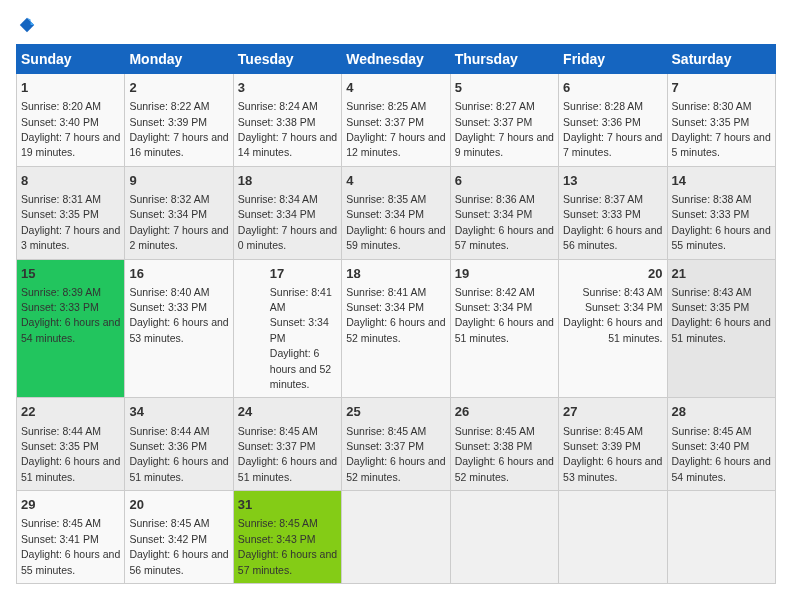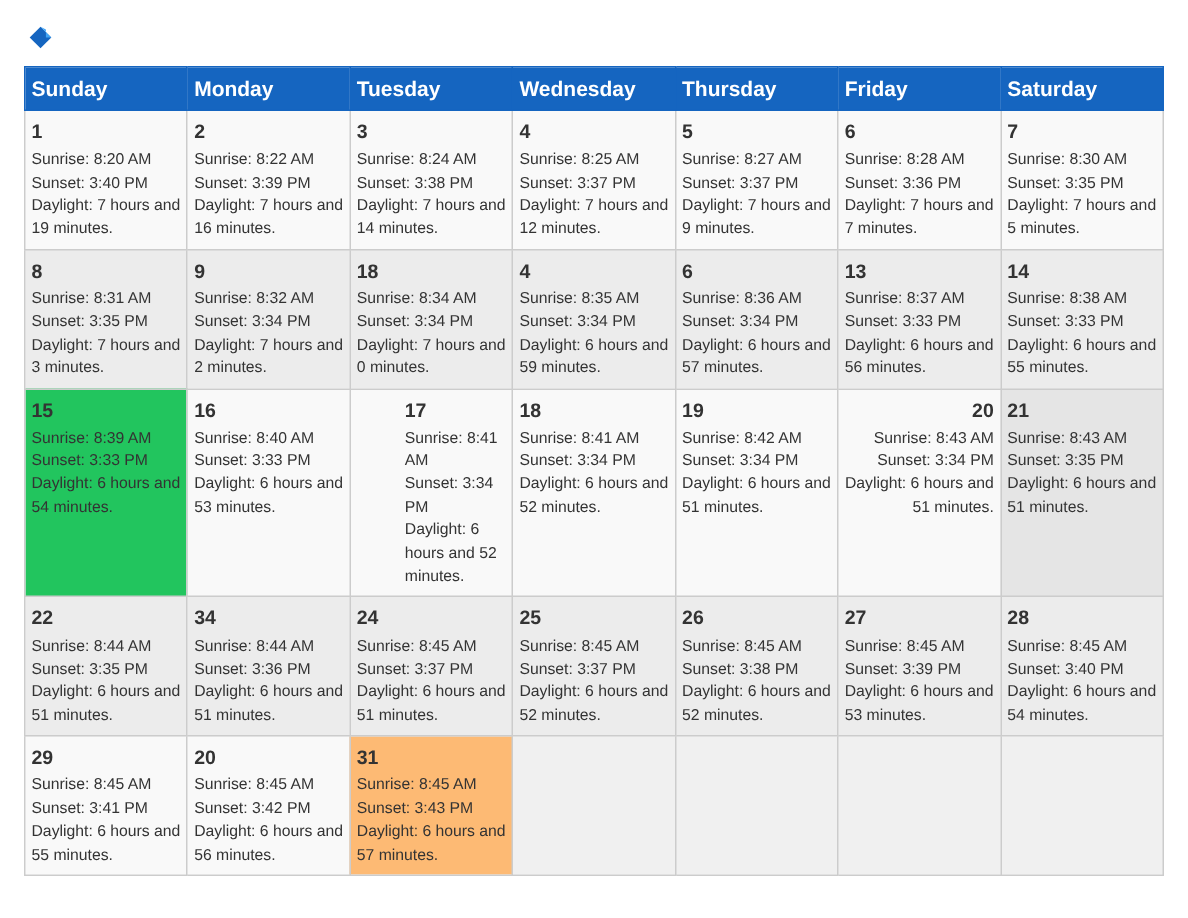--- a/index.html
+++ b/index.html
@@ -163,20 +163,20 @@
         <td style="background-color: rgb(236, 236, 236);"><span class="day-num">34</span><span class="day-detail">Sunrise: 8:44 AM<br>Sunset: 3:36 PM<br>Daylight: 6 hours and 51 minutes.</span></td>
         <td style="background-color: rgb(236, 236, 236);"><span class="day-num">24</span><span class="day-detail">Sunrise: 8:45 AM<br>Sunset: 3:37 PM<br>Daylight: 6 hours and 51 minutes.</span></td>
         <td style="background-color: rgb(236, 236, 236);"><span class="day-num">25</span><span class="day-detail">Sunrise: 8:45 AM<br>Sunset: 3:37 PM<br>Daylight: 6 hours and 52 minutes.</span></td>
         <td style="background-color: rgb(236, 236, 236);"><span class="day-num">26</span><span class="day-detail">Sunrise: 8:45 AM<br>Sunset: 3:38 PM<br>Daylight: 6 hours and 52 minutes.</span></td>
         <td style="background-color: rgb(236, 236, 236);"><span class="day-num">27</span><span class="day-detail">Sunrise: 8:45 AM<br>Sunset: 3:39 PM<br>Daylight: 6 hours and 53 minutes.</span></td>
         <td style="background-color: rgb(236, 236, 236);"><span class="day-num">28</span><span class="day-detail">Sunrise: 8:45 AM<br>Sunset: 3:40 PM<br>Daylight: 6 hours and 54 minutes.</span></td>
       </tr>
       <tr>
         <td style="background-color: rgb(249, 249, 249);"><span class="day-num">29</span><span class="day-detail">Sunrise: 8:45 AM<br>Sunset: 3:41 PM<br>Daylight: 6 hours and 55 minutes.</span></td>
         <td style="background-color: rgb(249, 249, 249);"><span class="day-num">20</span><span class="day-detail">Sunrise: 8:45 AM<br>Sunset: 3:42 PM<br>Daylight: 6 hours and 56 minutes.</span></td>
-        <td style="background-color: #fdba74;"><span class="day-num">31</span><span class="day-detail">Sunrise: 8:45 AM<br>Sunset: 3:43 PM<br>Daylight: 6 hours and 57 minutes.</span></td>
+        <td style="background-color: #84cc16;"><span class="day-num">31</span><span class="day-detail">Sunrise: 8:45 AM<br>Sunset: 3:43 PM<br>Daylight: 6 hours and 57 minutes.</span></td>
         <td class="empty-cell" style="background-color: rgb(240, 240, 240);"></td>
         <td class="empty-cell" style="background-color: rgb(240, 240, 240);"></td>
         <td class="empty-cell" style="background-color: rgb(240, 240, 240);"></td>
         <td class="empty-cell" style="background-color: rgb(240, 240, 240);"></td>
       </tr>
     </tbody>
 </table>
 
 </body></html>

